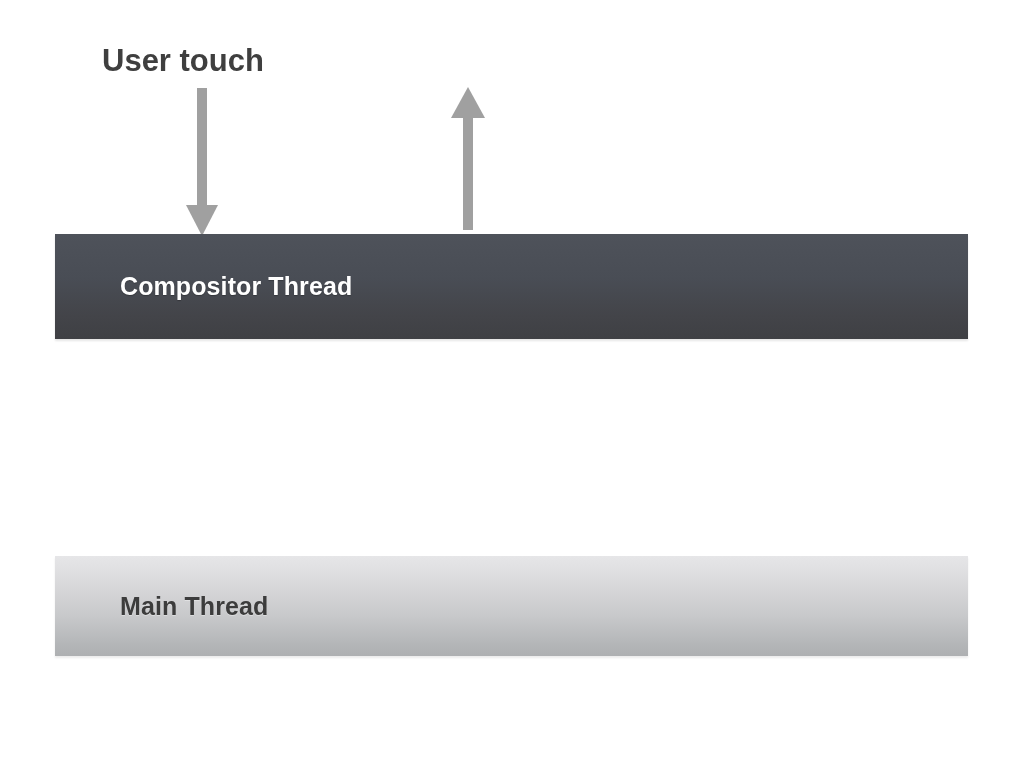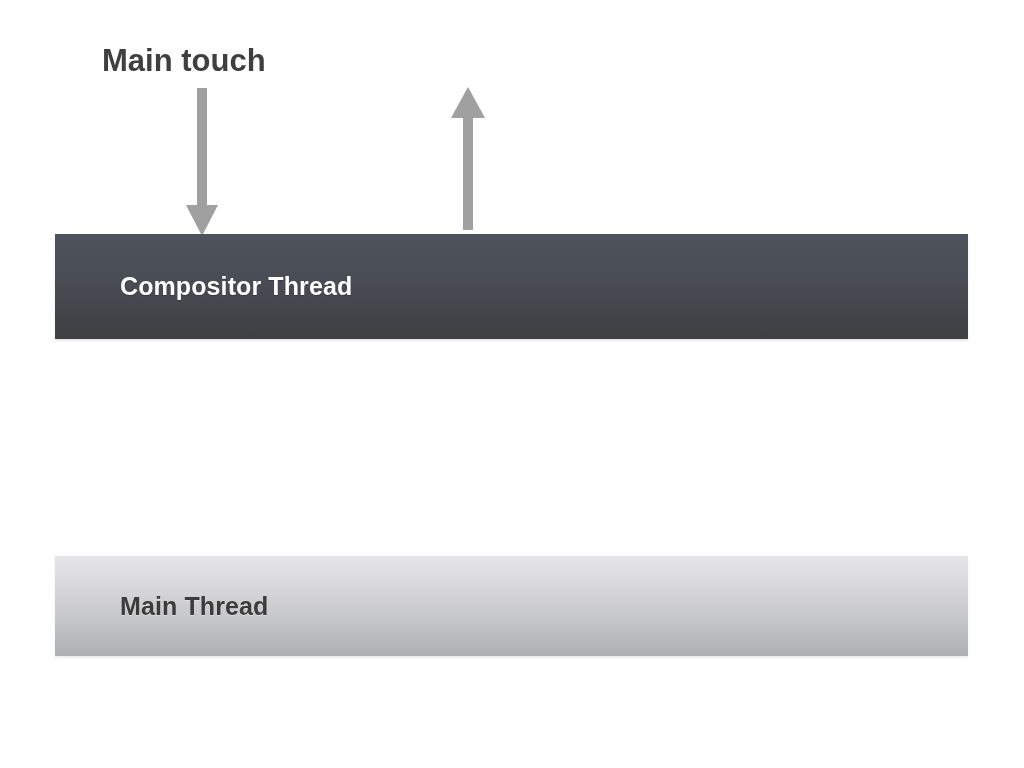--- a/index.html
+++ b/index.html
@@ -95,21 +95,21 @@
   #bar-main-thread .thread-bar-label {
     color: #3c3c3c;
     text-shadow: 0 1px 0 rgba(255,255,255,0.35);
   }
 </style>
 </head>
 <body>
 
 <div id="slide">
 
-  <div class="label" id="label-user-touch">Main touch</div>
+  <div class="label" id="label-user-touch">User touch</div>
 
 
   <svg class="arrow" id="arrow-user-touch" viewBox="0 0 36 148">
     <rect x="13" y="0" width="10" height="118" fill="#a0a0a0"></rect>
     <polygon points="2,117 34,117 18,148" fill="#a0a0a0"></polygon>
   </svg>
 
   <svg class="arrow" id="arrow-commit-gpu" viewBox="0 0 36 145">
     <rect x="13" y="28" width="10" height="117" fill="#a0a0a0"></rect>
     <polygon points="18,2 35,33 1,33" fill="#a0a0a0"></polygon>

